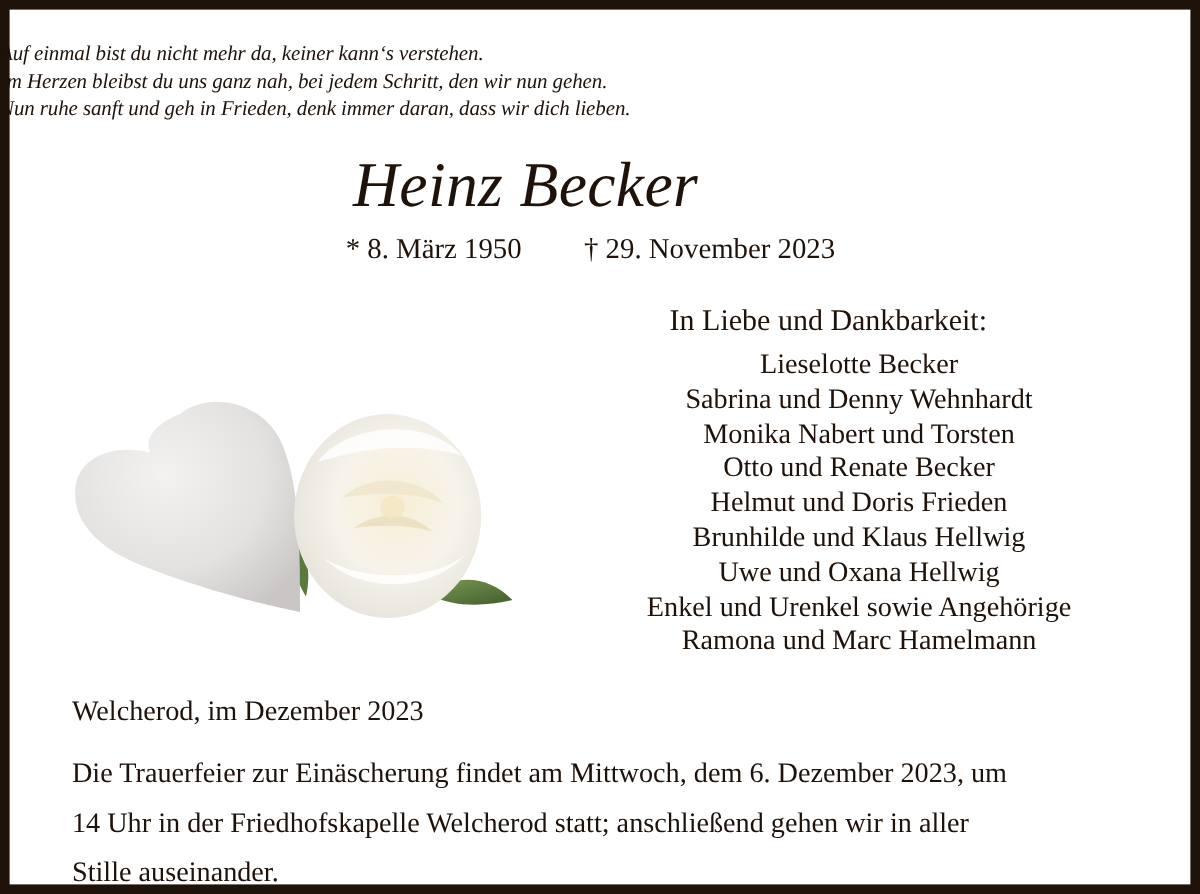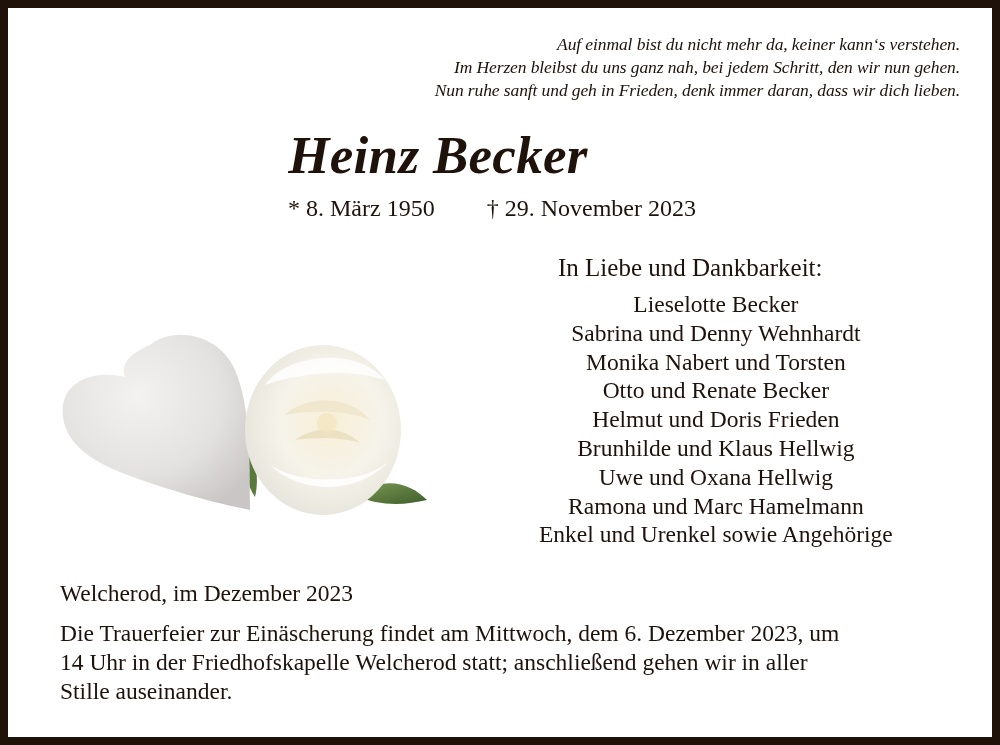--- a/index.html
+++ b/index.html
@@ -10,27 +10,27 @@
     color: #1e120a;
   }
   .frame {
     position: absolute; left: 0; top: 0; width: 1000px; height: 745px;
     border-style: solid; border-color: #1f1208;
     border-width: 8px 8px 8px 8px;
     background: #ffffff;
   }
   .poem {
     position: absolute; left: 0; top: 33px; width: 960px;
-    text-align: right; font-style: italic; font-size: 17.5px; line-height: 23px;
+    text-align: left; font-style: italic; font-size: 17.5px; line-height: 23px;
     letter-spacing: -0.1px;
   }
   .poem div { white-space: nowrap; }
   .name {
     position: absolute; left: 0; top: 122px; width: 876px;
-    text-align: center; font-style: italic; font-weight: bold;
+    text-align: center; font-style: italic; font-weight: normal;
     font-size: 53px; line-height: 66px; letter-spacing: 0.3px;
   }
   .dates {
     position: absolute; left: 0; top: 193px; width: 984px;
     text-align: center; font-size: 24px; line-height: 30px; white-space: nowrap;
   }
   .dates .gap { display: inline-block; width: 52px; }
   .thanks {
     position: absolute; left: 558px; top: 253px;
     font-size: 25px; line-height: 29px; white-space: nowrap;
@@ -40,21 +40,21 @@
     font-size: 23.5px; line-height: 28.8px; white-space: nowrap; text-align: center;
   }
   .place-date {
     position: absolute; left: 60px; top: 578px;
     font-size: 23.5px; line-height: 30px; white-space: nowrap;
   }
   .notice {
     position: absolute; left: 60px; top: 619px; width: 900px;
     font-size: 23.5px; line-height: 29px;
   }
-  .notice div { white-space: nowrap; }
+  .notice div { white-space: nowrap; margin-top: 12px; }
   .photo {
     position: absolute; left: 55px; top: 325px; width: 380px; height: 195px;
   }
 </style>
 </head>
 <body>
 
 <div class="frame"></div>
 
 <div class="poem">
@@ -108,22 +108,22 @@
 <div class="thanks">In Liebe und Dankbarkeit:</div>
 
 <div class="family">
   <div>Lieselotte Becker</div>
   <div>Sabrina und Denny Wehnhardt</div>
   <div>Monika Nabert und Torsten</div>
   <div>Otto und Renate Becker</div>
   <div>Helmut und Doris Frieden</div>
   <div>Brunhilde und Klaus Hellwig</div>
   <div>Uwe und Oxana Hellwig</div>
+  <div>Enkel und Urenkel sowie Angehörige</div>
   <div>Ramona und Marc Hamelmann</div>
-  <div>Enkel und Urenkel sowie Angehörige</div>
 </div>
 
 <div class="place-date">Welcherod, im Dezember 2023</div>
 
 <div class="notice">
   <div>Die Trauerfeier zur Einäscherung findet am Mittwoch, dem 6. Dezember 2023, um</div>
   <div>14 Uhr in der Friedhofskapelle Welcherod statt; anschließend gehen wir in aller</div>
   <div>Stille auseinander.</div>
 </div>
 

